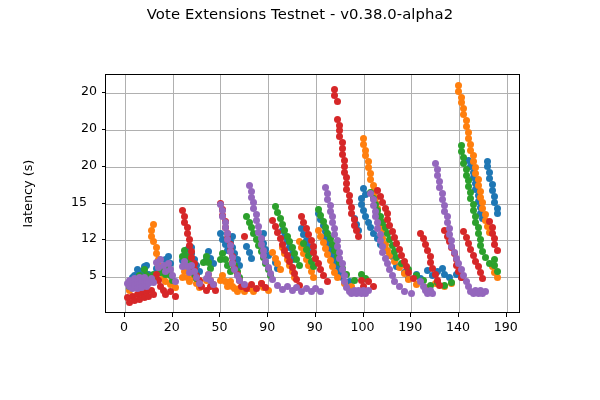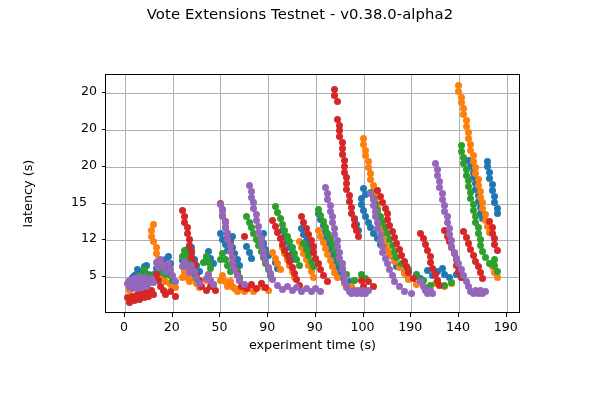--- a/index.html
+++ b/index.html
@@ -824,16 +824,15 @@
       <div class="tick-y" style="left: 101.5px; top: 202.692px;"></div>
       <div class="yticklabel" style="left: 47px; top: 202.692px;">15</div>
       <div class="tick-y" style="left: 101.5px; top: 165.923px;"></div>
       <div class="yticklabel" style="left: 57px; top: 165.923px;">20</div>
       <div class="tick-y" style="left: 101.5px; top: 129.154px;"></div>
       <div class="yticklabel" style="left: 57px; top: 129.154px;">20</div>
       <div class="tick-y" style="left: 101.5px; top: 92.3846px;"></div>
       <div class="yticklabel" style="left: 57px; top: 92.3846px;">20</div>
     </div>
 
-  <div id="xlabel">experiment time (s)</div>
   <div id="ylabel">latency (s)</div>
 
 </div>
 
 </body></html>

